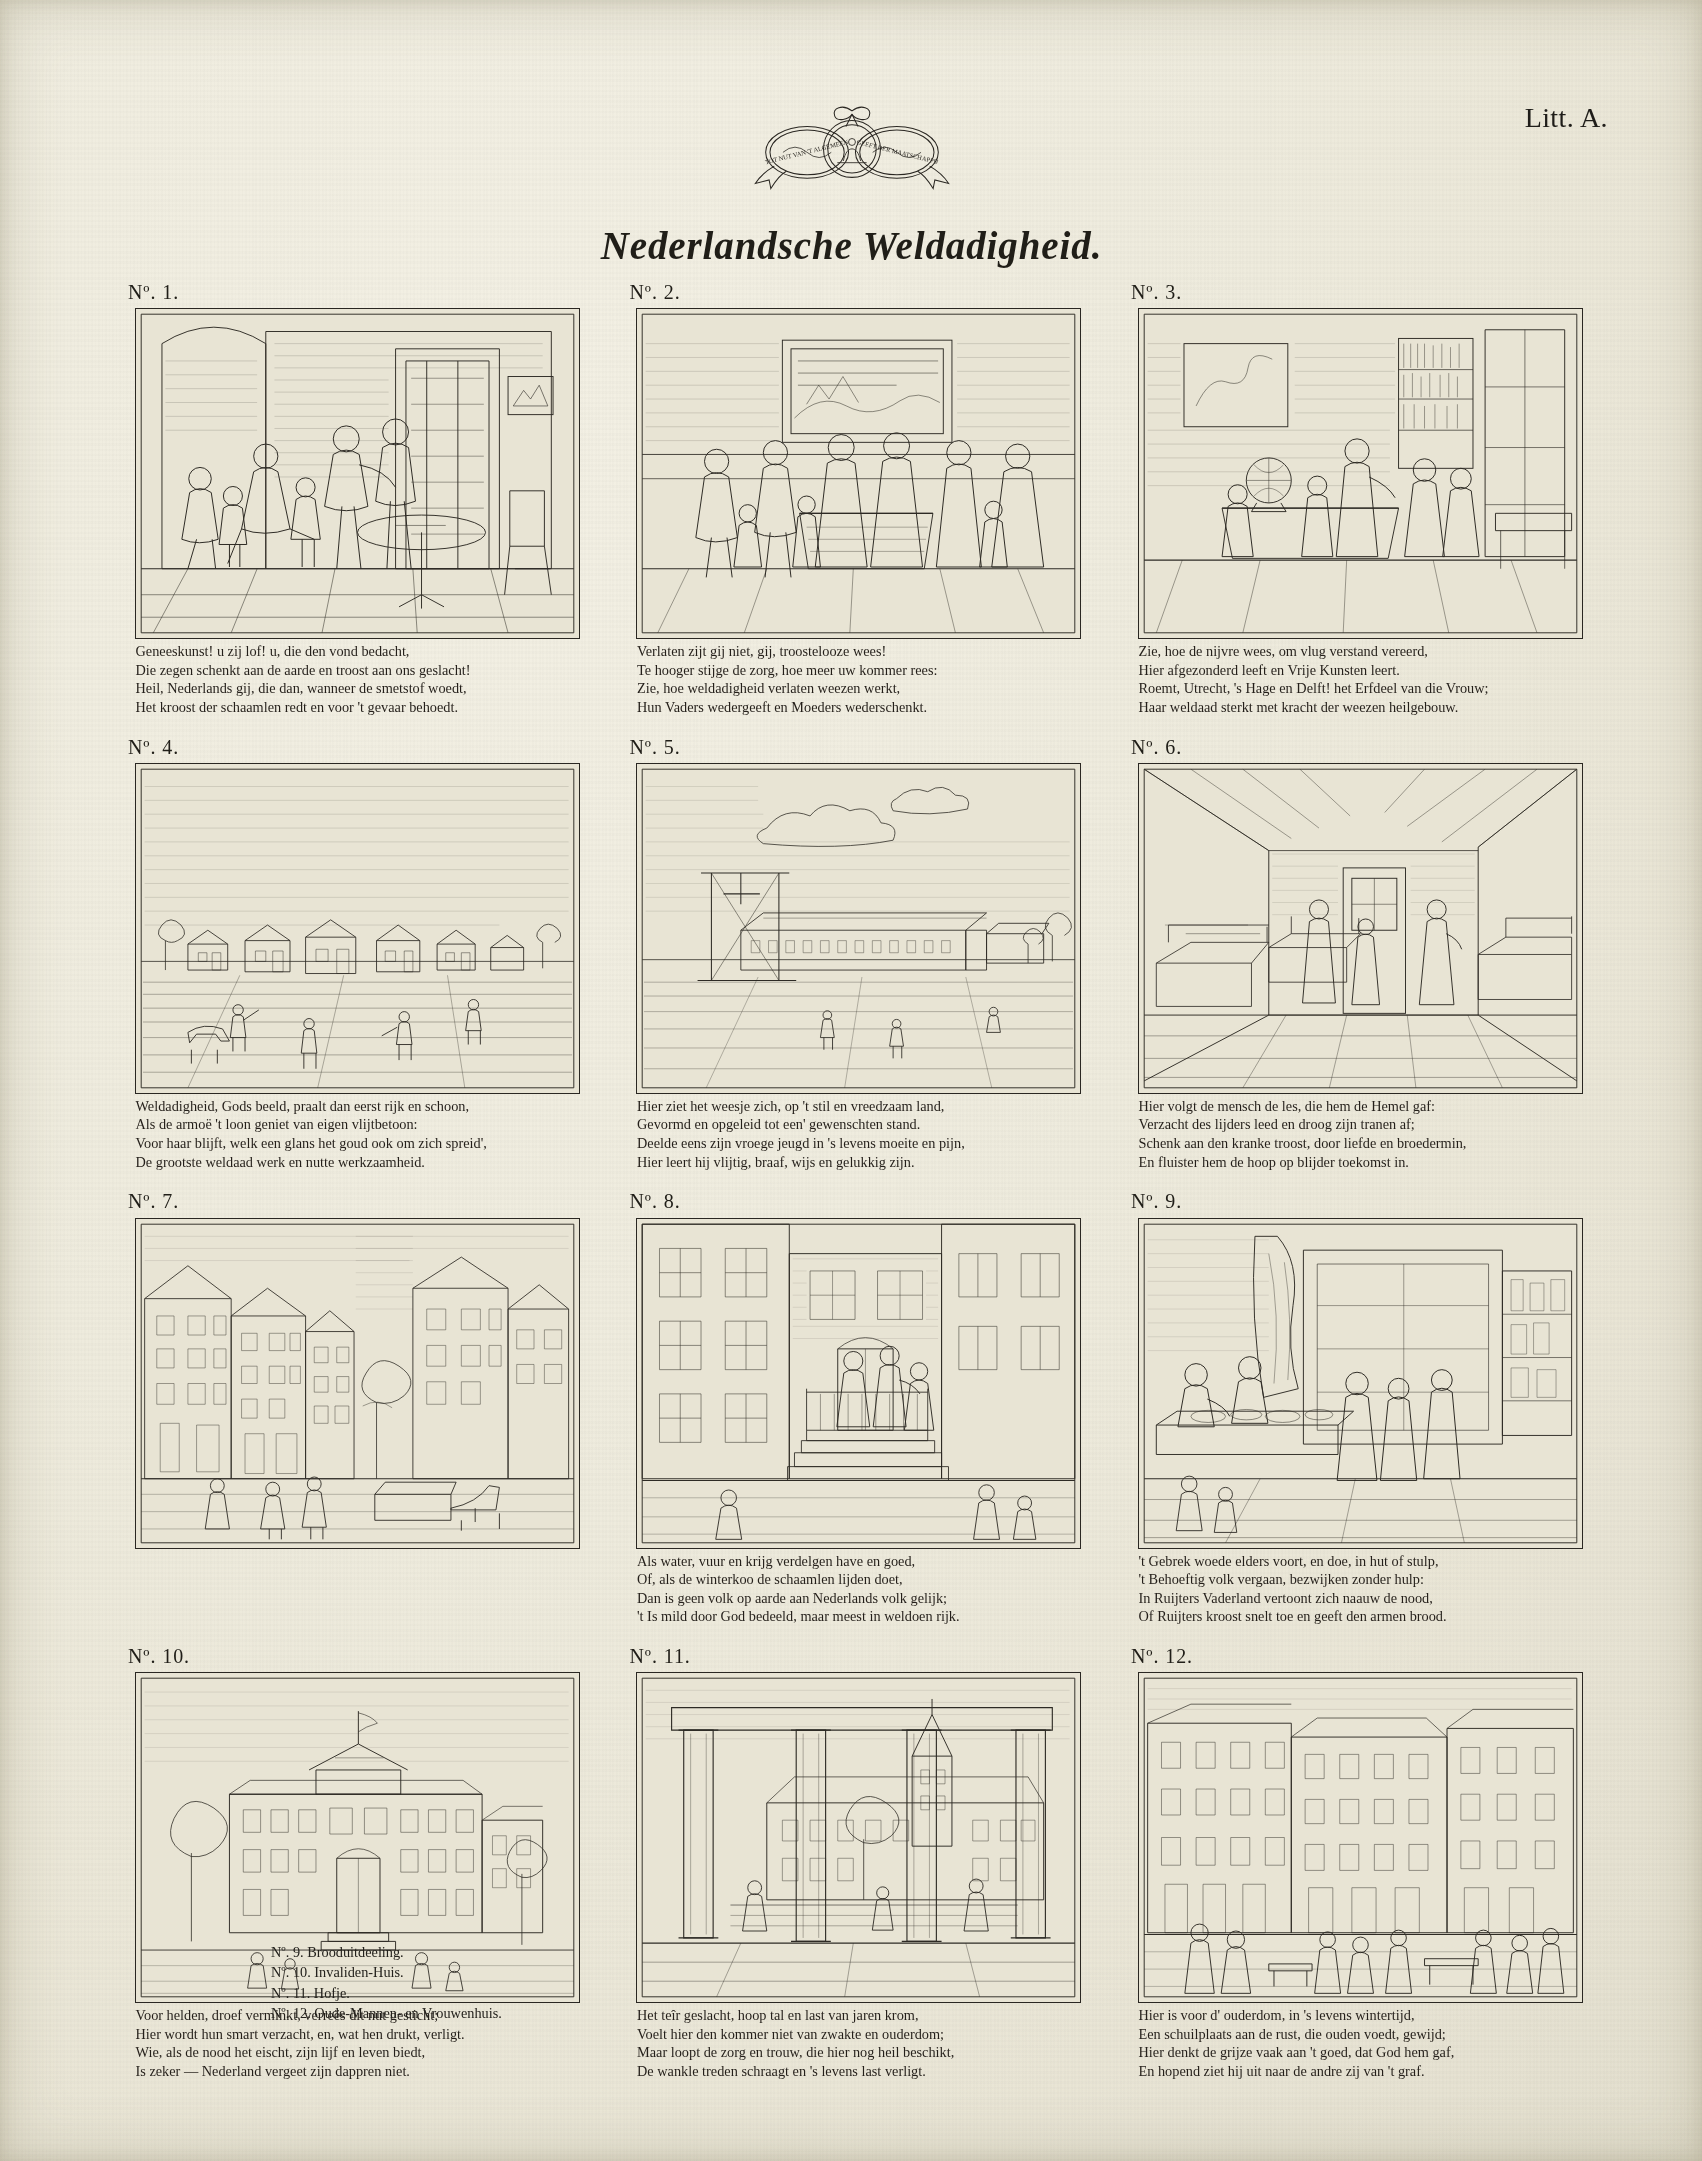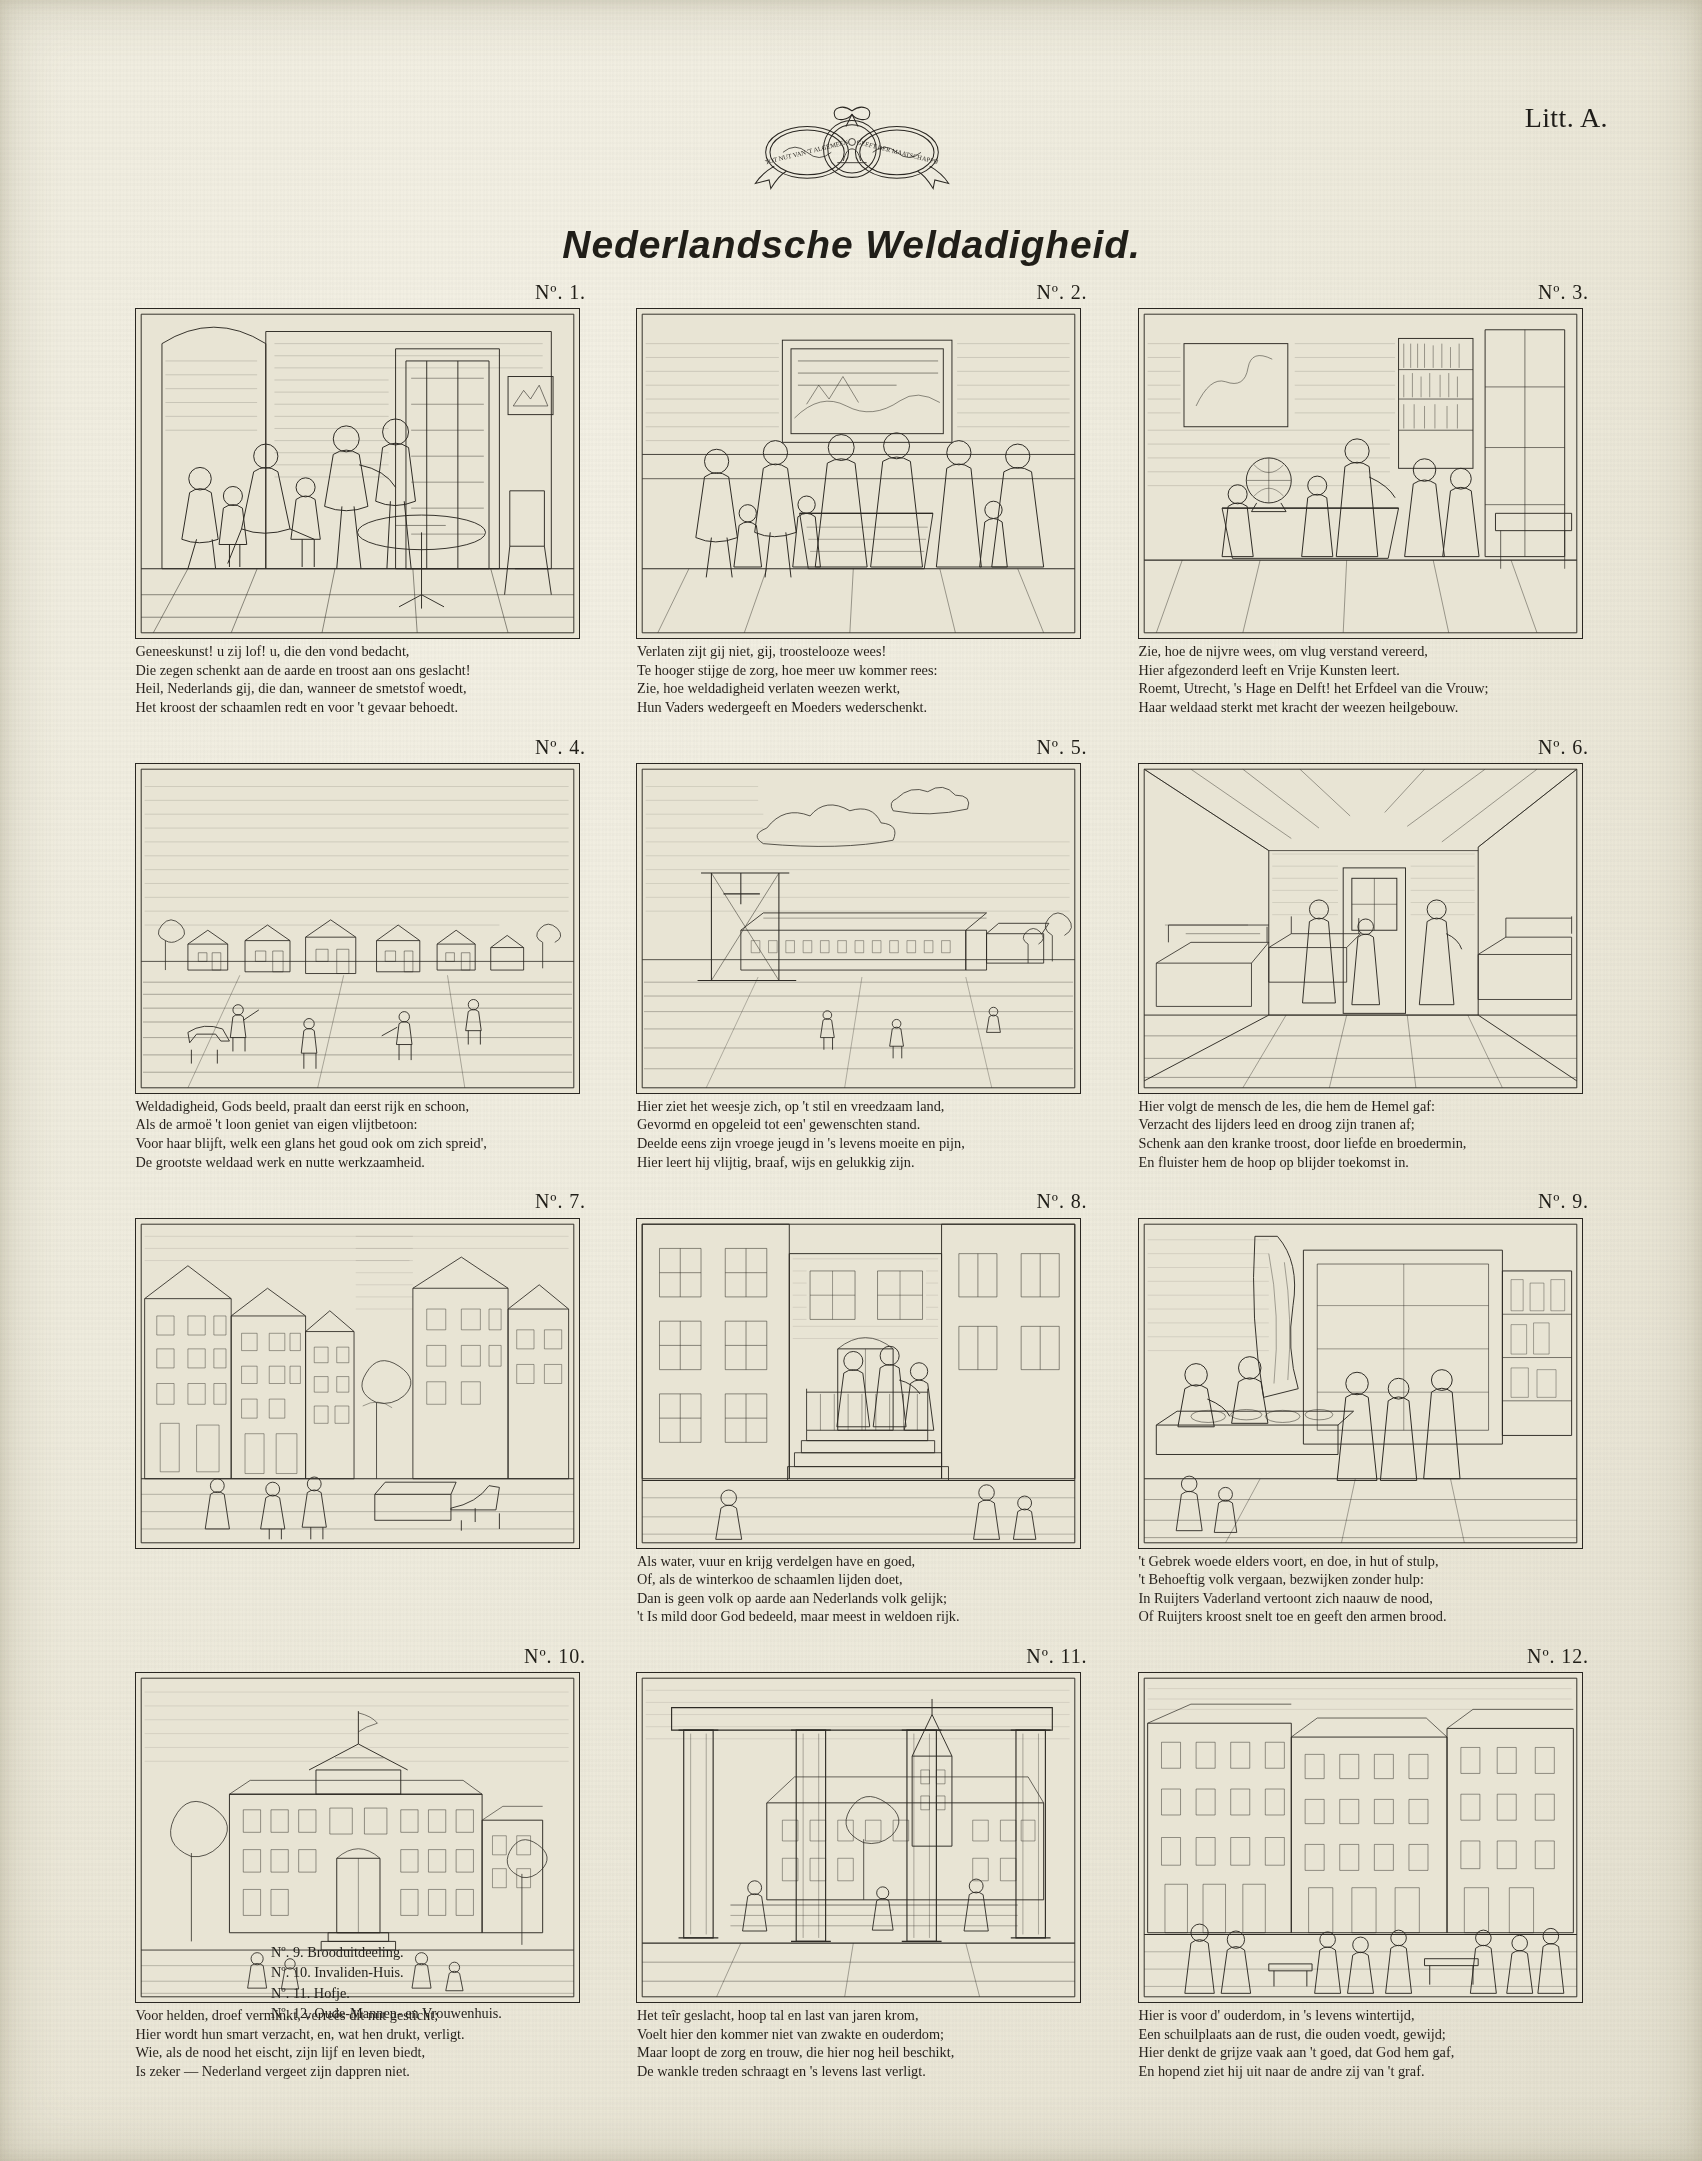--- a/index.html
+++ b/index.html
@@ -63,21 +63,21 @@
     height: 91px;
   }
 
   
   #title {
     position: absolute;
     left: 0;
     top: 223px;
     width: 1703px;
     text-align: center;
-    font-family: Liberation Sans, sans-serif;
+    font-family: Liberation Serif, serif;
     font-weight: bold;
     font-size: 39px;
     letter-spacing: 0.9px;
     color: #201e18;
     font-style: italic;
   }
 
   
   #grid {
     position: absolute;
@@ -88,21 +88,21 @@
   .row {
     display: flex;
     justify-content: space-between;
     width: 1461px;
   }
   .cell {
     width: 458px;
     position: relative;
   }
   .cell-num {
-    text-align: right;
+    text-align: left;
     font-size: 20px;
     letter-spacing: 0.9px;
     margin: 0 0 4.3px 0;
     font-family: "Liberation Serif", serif;
     color: #201e18;
   }
   .cut {
     width: 443px;
     height: 329px;
     margin: 0 auto;

